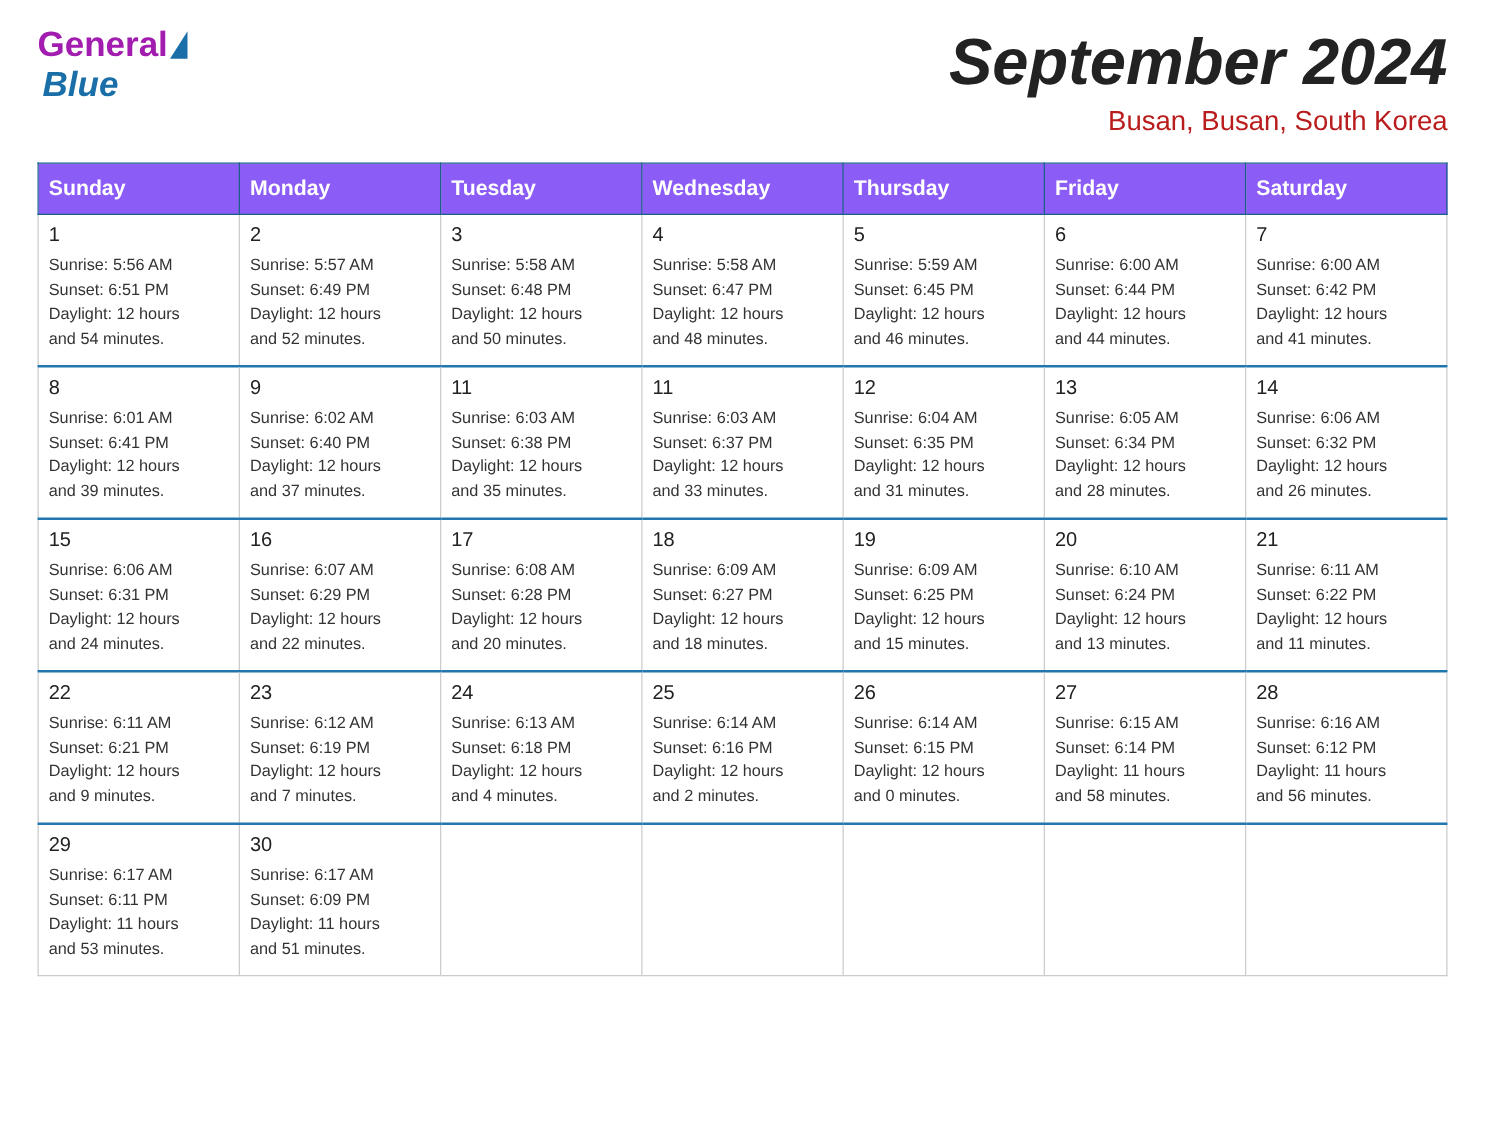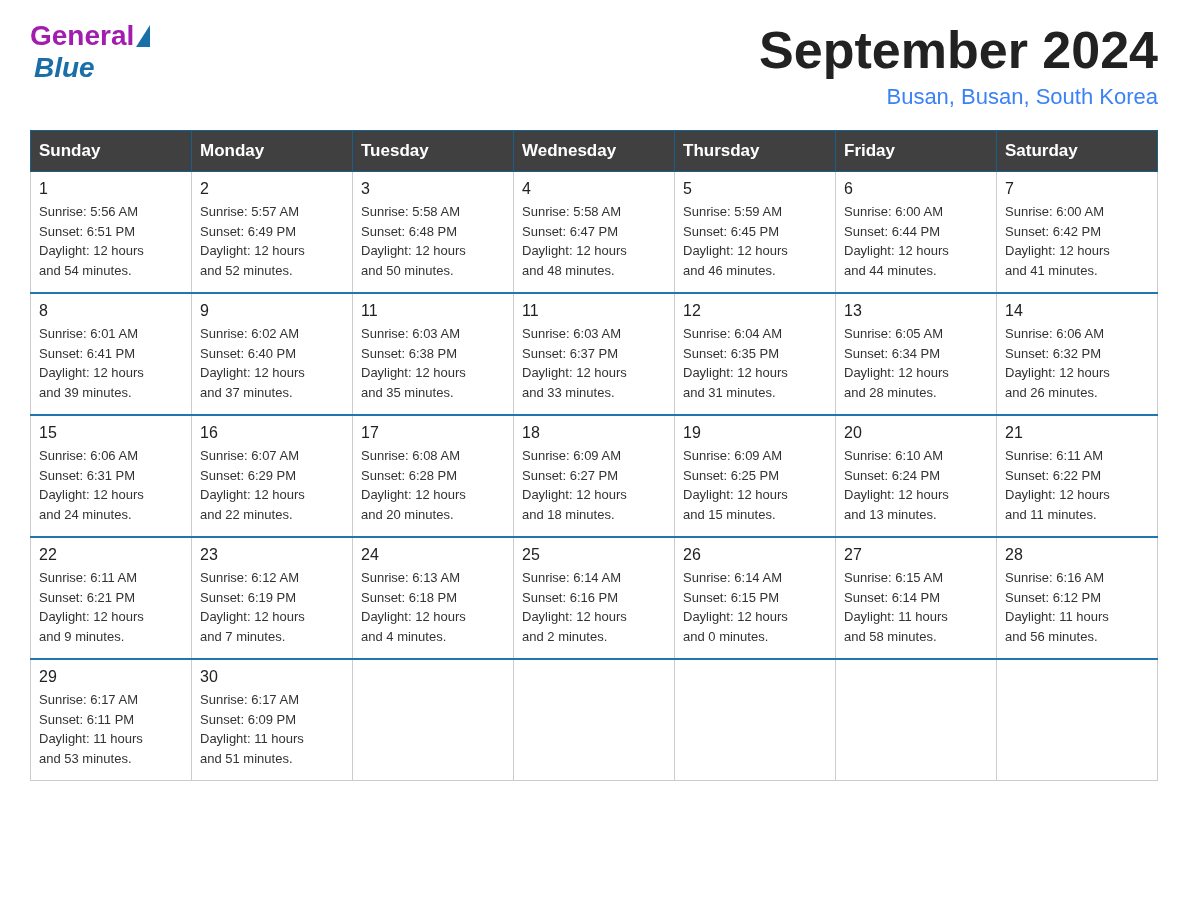--- a/index.html
+++ b/index.html
@@ -43,33 +43,34 @@
       font-weight: bold;
       font-style: italic;
     }
     .title-area {
       text-align: right;
     }
     .month-title {
       font-size: 52px;
       font-weight: bold;
       color: #222;
+      font-style: italic;
     }
     .location-title {
       font-size: 22px;
-      color: #3b82f6;
+      color: #b91c1c;
       margin-top: 4px;
     }
     .calendar-table {
       width: 100%;
       border-collapse: collapse;
       border: 1px solid #aaa;
     }
     .calendar-table th {
-      background-color: #404040;
+      background-color: #8b5cf6;
       color: #fff;
       padding: 10px 8px;
       font-size: 17px;
       text-align: left;
       border: 1px solid #1a5f8a;
     }
     .calendar-table td {
       vertical-align: top;
       padding: 8px 8px 12px 8px;
       border: 1px solid #ccc;

